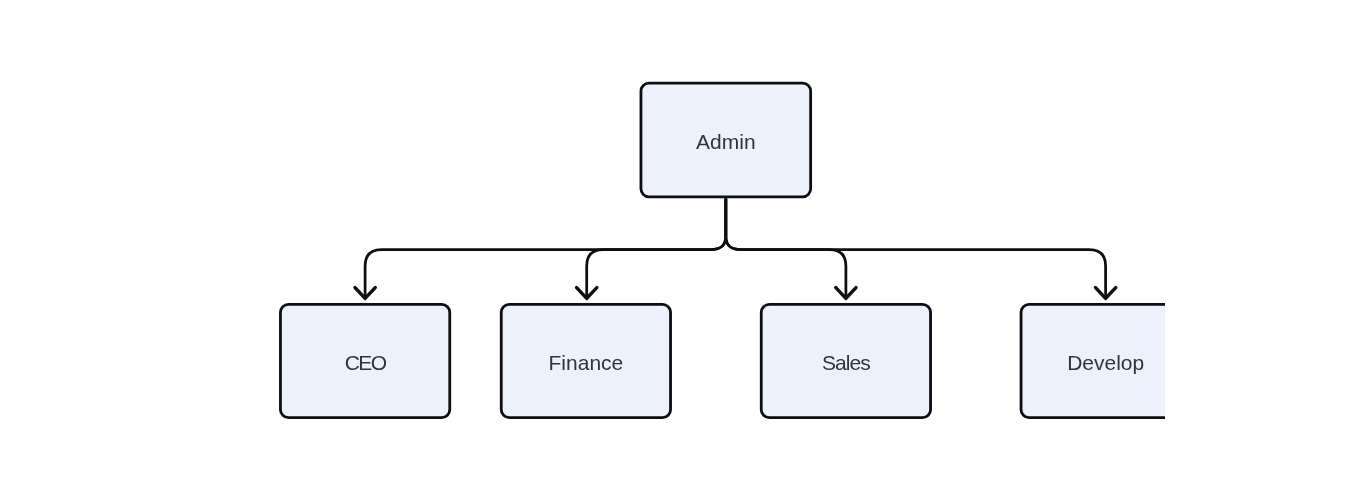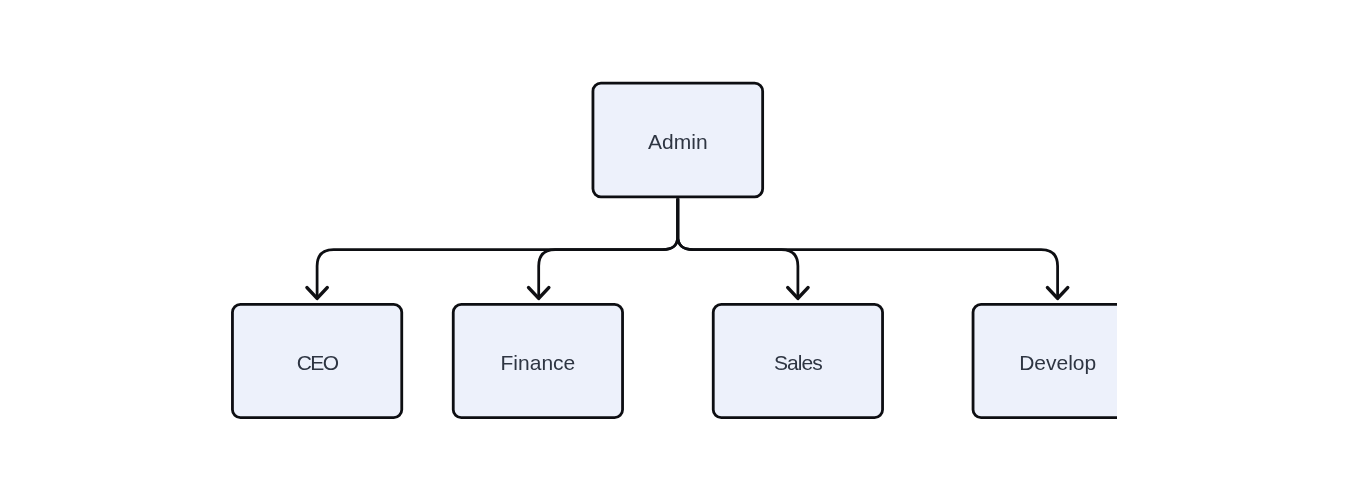--- a/index.html
+++ b/index.html
@@ -1,16 +1,16 @@
 <!DOCTYPE html>
 <html><head>
 <meta charset="utf-8">
 <style>
   html,body{margin:0;padding:0;background:#ffffff;}
-  #wrap{width:1117px;height:504px;overflow:hidden;}
+  #wrap{width:1117px;height:504px;overflow:hidden;padding-left:48px;}
   text{font-family:"Liberation Sans", sans-serif;fill:#2e3542;}
 </style>
 </head>
 <body>
 <div id="wrap">
 <svg width="1372" height="504" viewBox="0 0 1372 504" xmlns="http://www.w3.org/2000/svg">
   <rect x="0" y="0" width="1372" height="504" fill="#ffffff"></rect>
   <g fill="none" stroke="#0d0e12" stroke-width="2.75">
 
     <path d="M677.8 198.5 L677.8 236 C677.8 245.8 672.6 249.6 662.5 249.6 L333.6 249.6 Q317.1 249.6 317.1 266.1 L317.1 298"></path>

